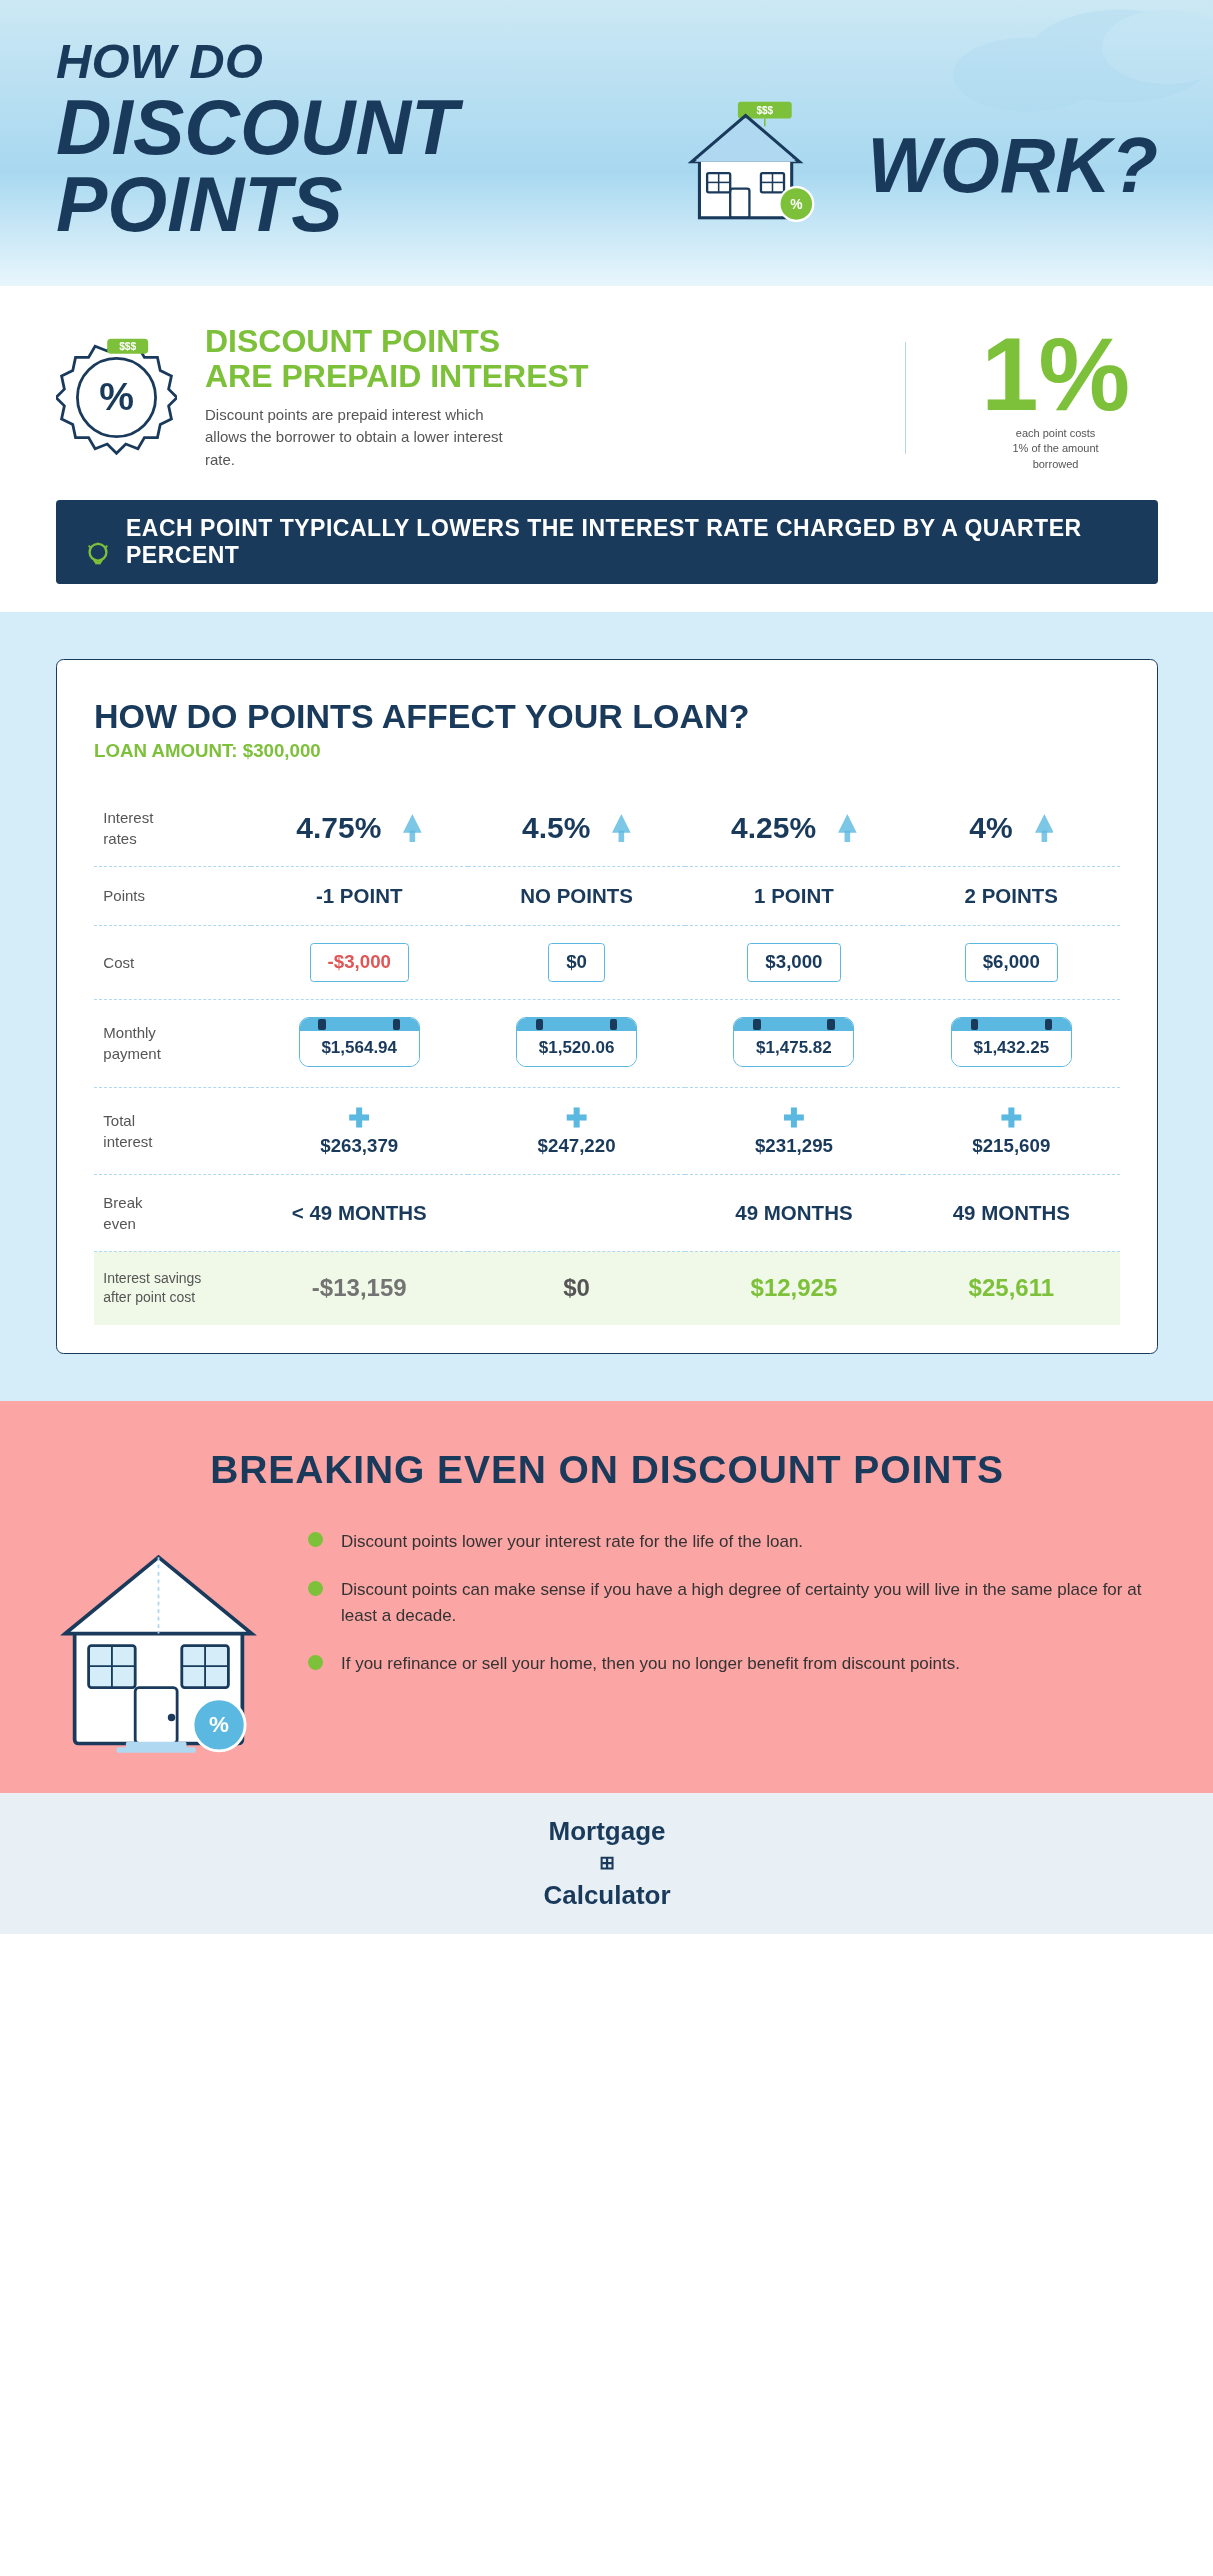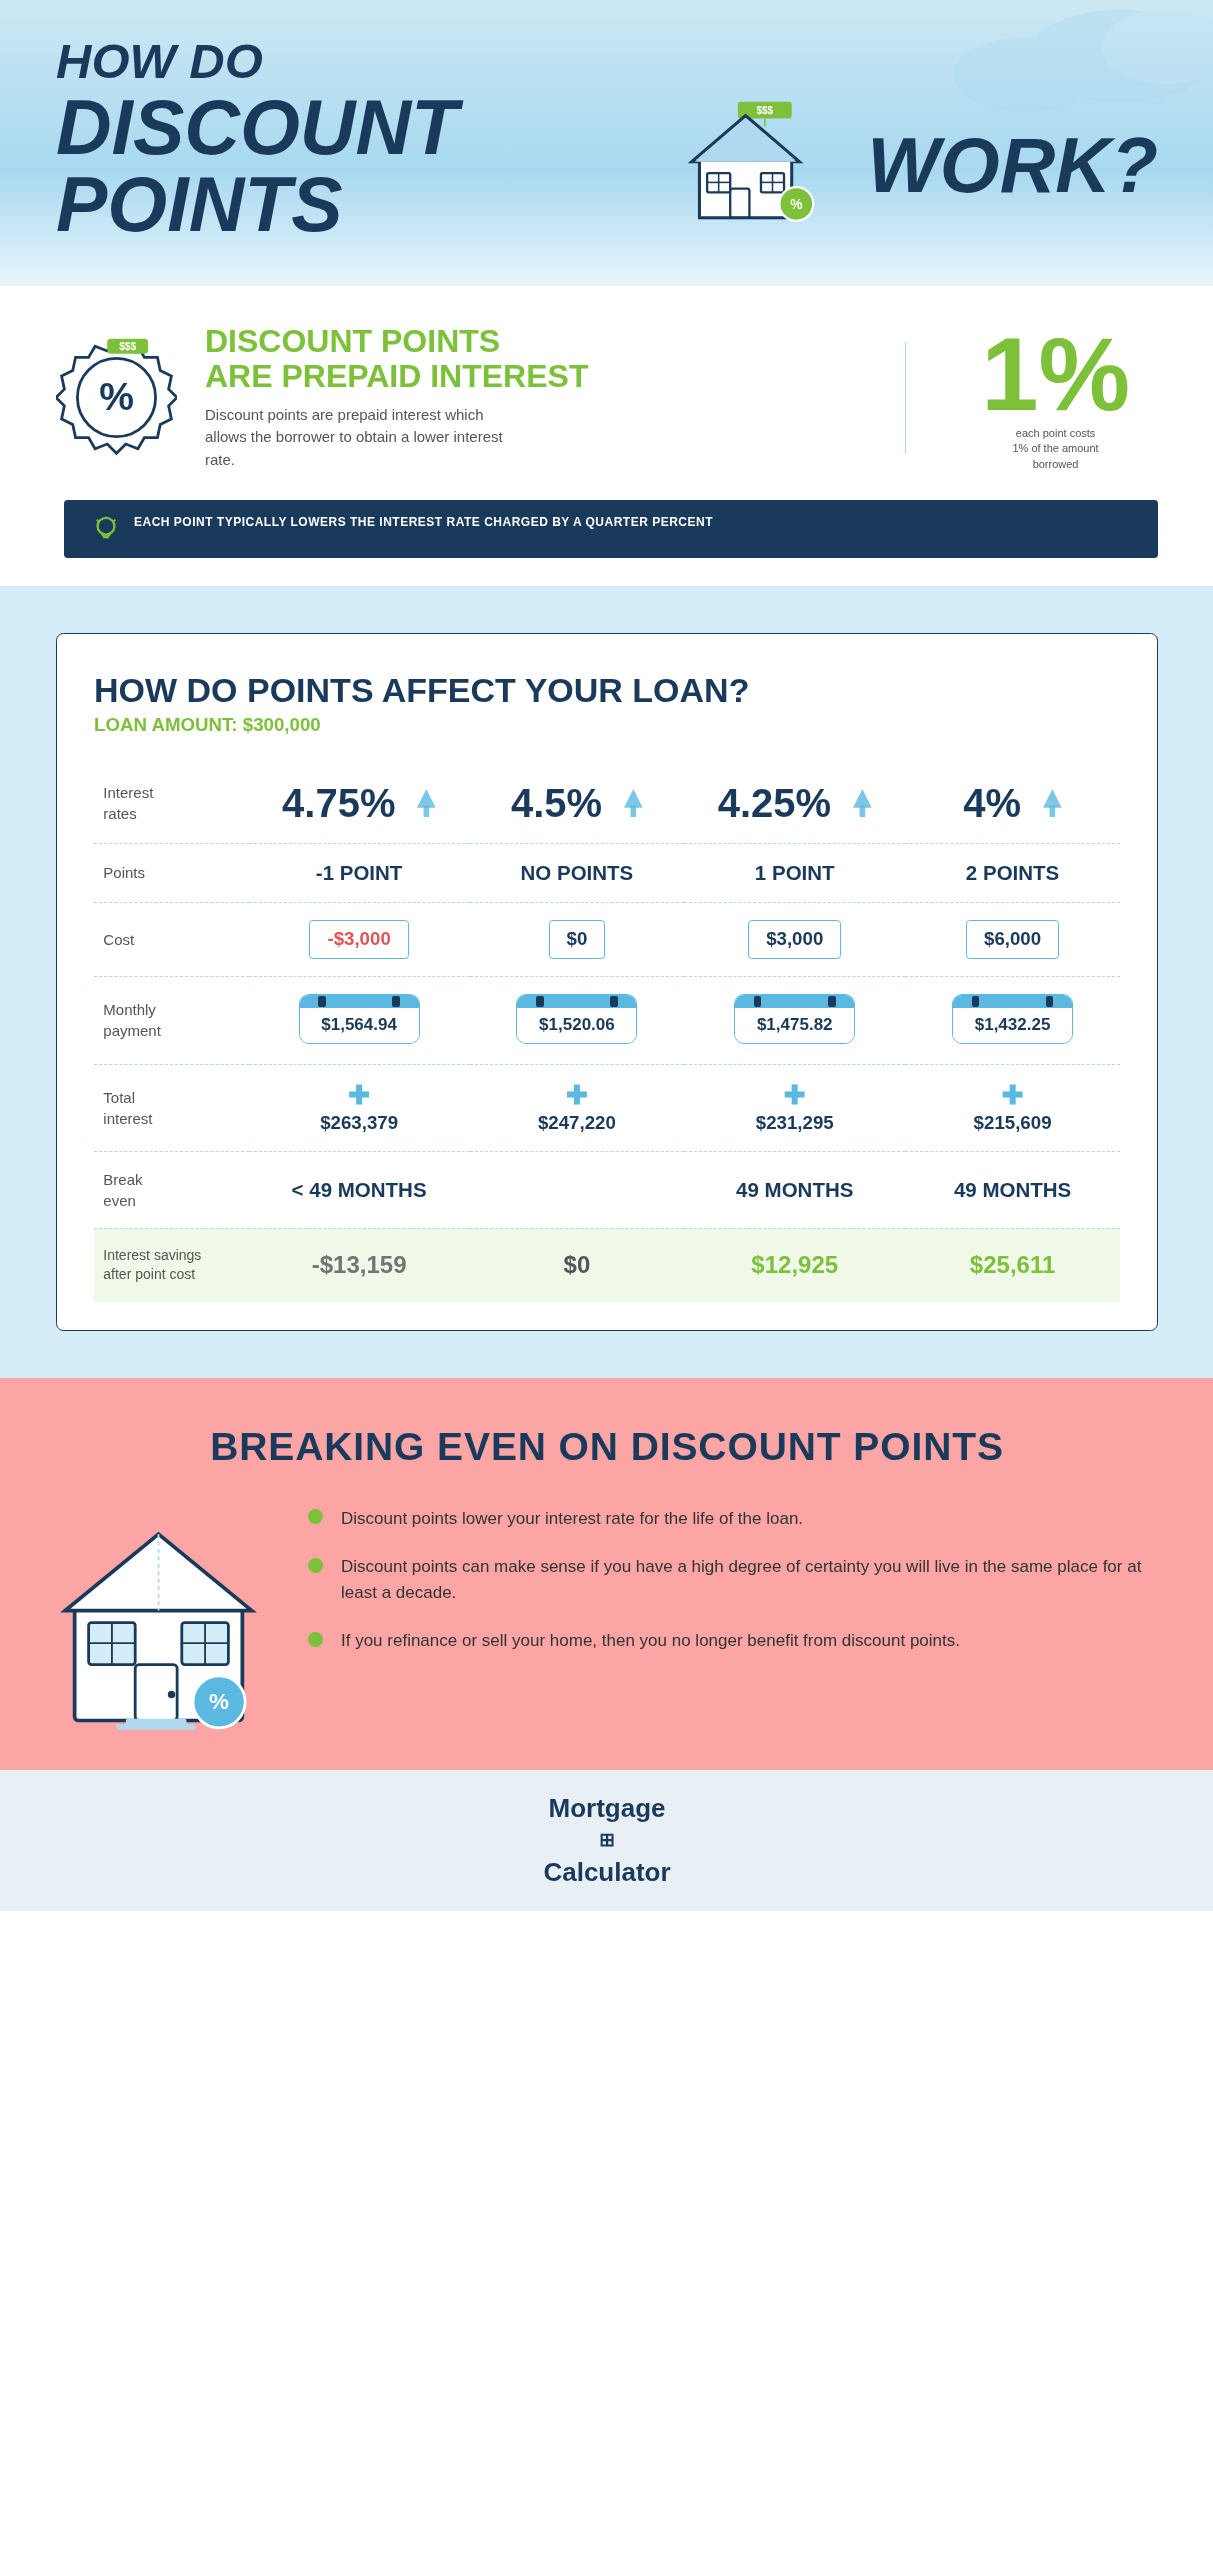--- a/index.html
+++ b/index.html
@@ -100,30 +100,29 @@
     }
 
     
     .banner-section {
       background: #fff;
       padding: 9.3px 56px 28px 56px;
     }
     .banner-bar {
       background: #1a3a5c;
       color: #fff;
-      font-size: 12px;
+      font-size: 23px;
       font-weight: 700;
       text-transform: uppercase;
       padding: 15px 28px;
       border-radius: 3.7px;
       display: flex;
-      align-items: flex-start;
+      align-items: flex-end;
       gap: 14px;
       letter-spacing: 0.5px;
-      margin-left: 8px;
     }
     .banner-icon {
       width: 28px;
       height: 28px;
       flex-shrink: 0;
     }
 
     
     .middle-section {
       background: #d4edf8;
@@ -171,21 +170,21 @@
       font-weight: 400;
       line-height: 1.4;
     }
     .col-data {
       text-align: center;
       width: 168px;
     }
 
     
     .rate-value {
-      font-size: 40px;
+      font-size: 30px;
       font-weight: 900;
       color: #1a3a5c;
       display: flex;
       align-items: center;
       justify-content: center;
       gap: 22px;
     }
 
     
     .points-value {

